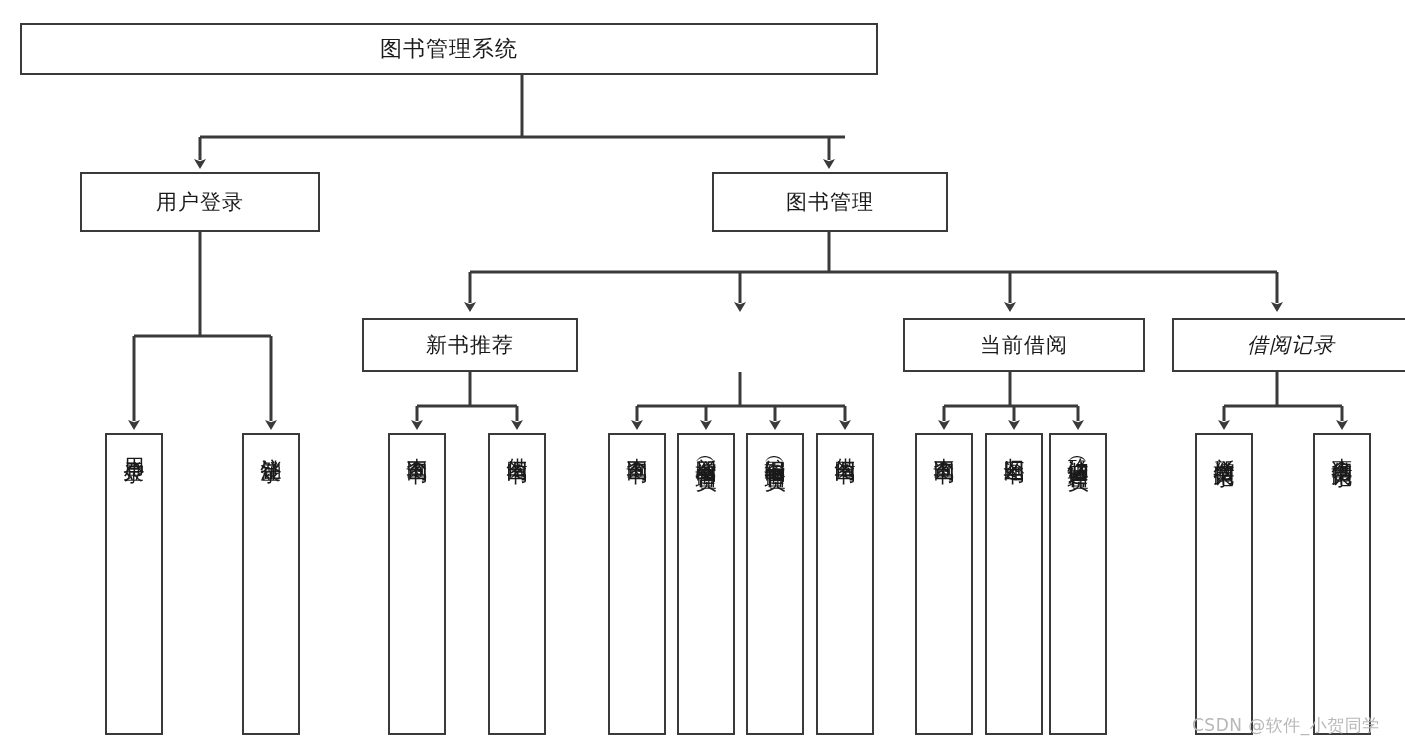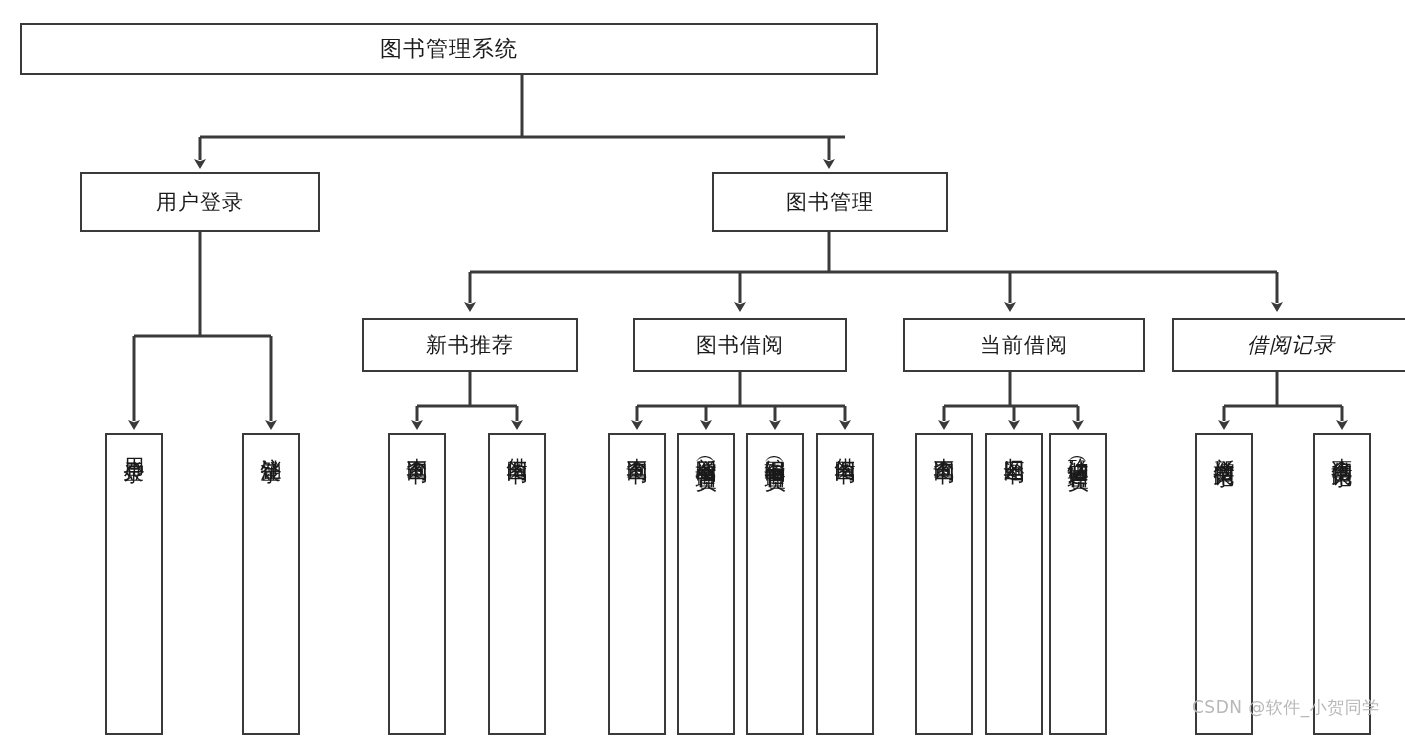--- a/index.html
+++ b/index.html
@@ -138,23 +138,20 @@
   <div class="node h" style="left:80px; top:172px; width:240px; height:60px;">
     <span class="label">用户登录</span>
   </div>
   <div class="node h" style="left:362px; top:318px; width:216px; height:54px;">
     <span class="label">新书推荐</span>
   </div>
 
   <div class="node h" style="left:712px; top:172px; width:236px; height:60px;">
     <span class="label">图书管理</span>
   </div>
-  <div class="node h" style="left:633px; top:318px; width:214px; height:54px;">
-    <span class="label">图书借阅</span>
-  </div>
   <div class="node h" style="left:903px; top:318px; width:242px; height:54px;">
     <span class="label">当前借阅</span>
   </div>
   <div class="node h" style="left:1172px; top:318px; width:238px; height:54px;font-style:italic;">
     <span class="label">借阅记录</span>
   </div>
 
   <div class="node v" style="left:105px; top:433px; width:58px; height:302px;">
     <span class="label">用户登录</span>
   </div>
@@ -192,15 +189,15 @@
     <span class="label">确认归还（管理员）</span>
   </div>
 
   <div class="node v" style="left:1195px; top:433px; width:58px; height:302px;">
     <span class="label">新增借阅记录</span>
   </div>
   <div class="node v" style="left:1313px; top:433px; width:58px; height:302px;">
     <span class="label">查询借阅记录</span>
   </div>
 
-  <div class="watermark" style="left:1192px; top:696px;">CSDN @软件_小贺同学</div>
+  <div class="watermark" style="left:1192px; top:714px;">CSDN @软件_小贺同学</div>
 
 </div>
 
 </body></html>

